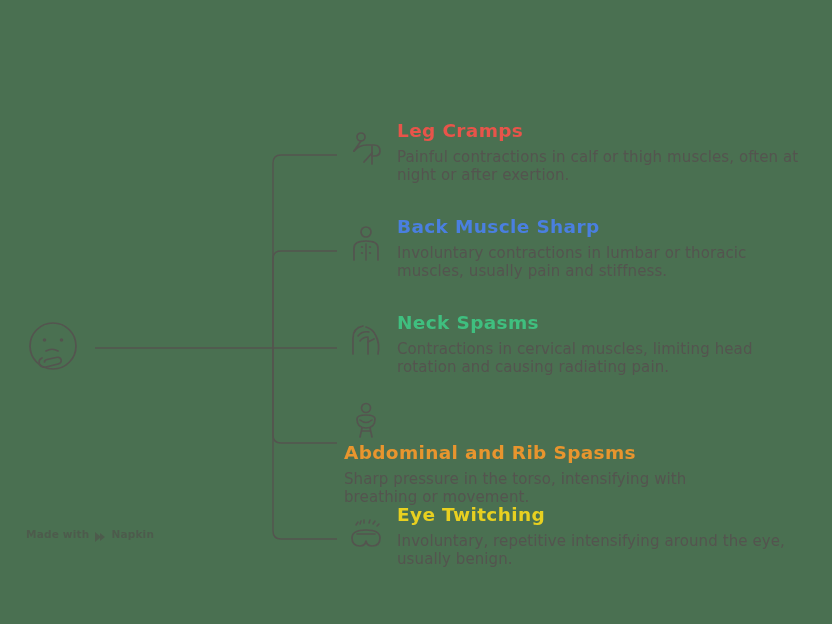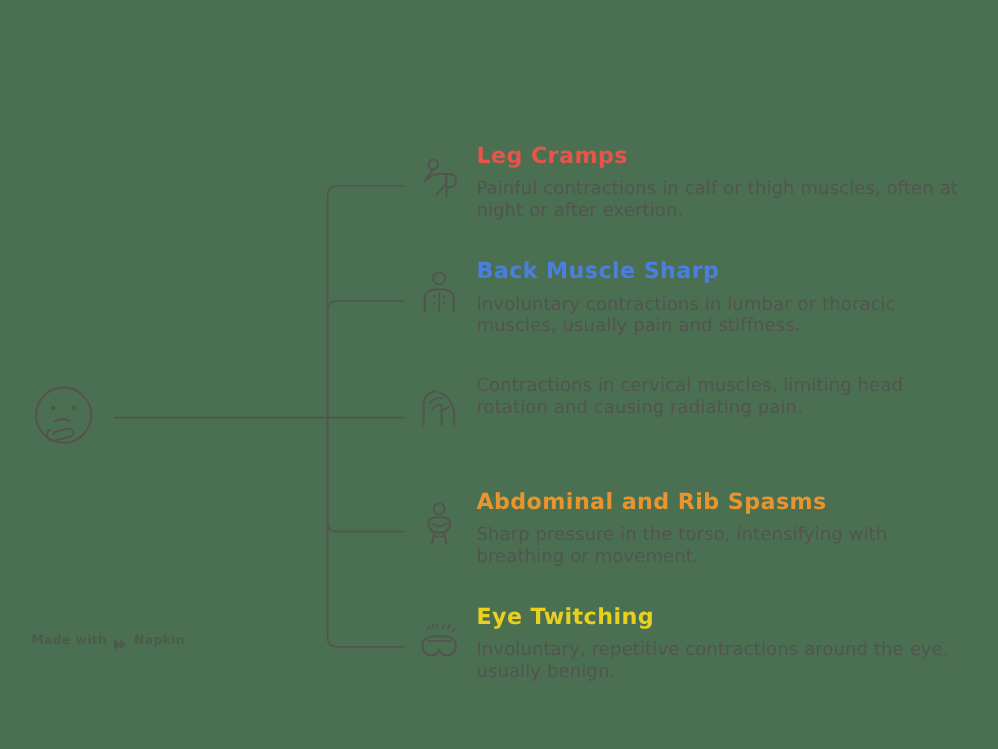--- a/index.html
+++ b/index.html
@@ -73,21 +73,21 @@
     color: #54544f;
     margin: 0;
     max-width: 410px;
     letter-spacing: 0.1px;
   }
 
   
   #branch-0 { top: 120px; }
   #branch-1 { top: 216px; }
   #branch-2 { top: 312px; }
-  #branch-3 { top: 408px; }
+  #branch-3 { top: 392px; flex-direction: column; }
   #branch-4 { top: 504px; }
 
   
   .footer {
     position: absolute;
     left: 26px;
     bottom: 20px;
     display: flex;
     align-items: center;
     gap: 5px;
@@ -175,20 +175,21 @@
       <svg viewBox="0 0 44 44" width="44" height="44" fill="none">
         <path d="M 9 36 L 9 20 Q 9 10 19 8" stroke="#54544f" stroke-width="1.7" fill="none" stroke-linecap="round"></path>
         <path d="M 34 36 Q 36 26 32 18 Q 29 11 22 9" stroke="#54544f" stroke-width="1.7" fill="none" stroke-linecap="round"></path>
         <path d="M 16 23 Q 19 19 24 19" stroke="#54544f" stroke-width="1.5" fill="none" stroke-linecap="round"></path>
         <path d="M 14 18 Q 18 13 25 14" stroke="#54544f" stroke-width="1.5" fill="none" stroke-linecap="round"></path>
         <path d="M 24 20 L 24 36" stroke="#54544f" stroke-width="1.7" stroke-linecap="round"></path>
         <path d="M 24 24 L 30 21" stroke="#54544f" stroke-width="1.7" stroke-linecap="round"></path>
       </svg>
     </div>
     <div class="branch-text">
+      <div class="branch-title" style="color: rgb(63, 191, 127);">Neck Spasms</div>
       <div class="branch-desc">Contractions in cervical muscles, limiting head rotation and causing radiating pain.</div>
     </div>
   </div>
 
   <div class="branch" id="branch-3">
     <div class="branch-icon">
       <svg viewBox="0 0 44 44" width="44" height="44" fill="none">
         <circle cx="22" cy="10" r="4.5" stroke="#54544f" stroke-width="1.7" fill="none"></circle>
         <path d="M 13 21 Q 13 17 22 17 Q 31 17 31 21 Q 31 30 22 30 Q 13 30 13 21 Z" stroke="#54544f" stroke-width="1.7" fill="none"></path>
         <path d="M 16 22 Q 22 27 28 22" stroke="#54544f" stroke-width="1.5" fill="none" stroke-linecap="round"></path>
@@ -208,21 +209,21 @@
       <svg viewBox="0 0 44 44" width="44" height="44" fill="none">
         <path d="M 8 28 Q 8 20 22 20 Q 36 20 36 28 Q 36 36 28 36 Q 23 36 22 31
                  Q 21 36 16 36 Q 8 36 8 28 Z" stroke="#54544f" stroke-width="1.7" fill="none" stroke-linejoin="round"></path>
         <path d="M 13 24 L 31 24" stroke="#54544f" stroke-width="1.5" stroke-linecap="round"></path>
         <path d="M 12 15 L 14 12 M 16 14 L 17 11 M 20 13 L 20 10" stroke="#54544f" stroke-width="1.5" stroke-linecap="round"></path>
         <path d="M 25 13 L 26 10 M 29 14 L 31 11 M 33 16 L 35 14" stroke="#54544f" stroke-width="1.5" stroke-linecap="round"></path>
       </svg>
     </div>
     <div class="branch-text">
       <div class="branch-title" style="color: rgb(232, 208, 32);">Eye Twitching</div>
-      <div class="branch-desc">Involuntary, repetitive contractions around the eye, usually benign.</div>
+      <div class="branch-desc">Involuntary, repetitive intensifying around the eye, usually benign.</div>
     </div>
   </div>
 
   <div class="footer">
     <span class="footer-text">Made with</span>
     <span class="footer-logo">
       <svg viewBox="0 0 12 12" width="12" height="12">
         <path d="M 1 1 L 1 11 L 7 6 Z" fill="#4f4f4a"></path>
         <path d="M 6 2 L 6 10 L 11 6 Z" fill="#4f4f4a"></path>
       </svg>

